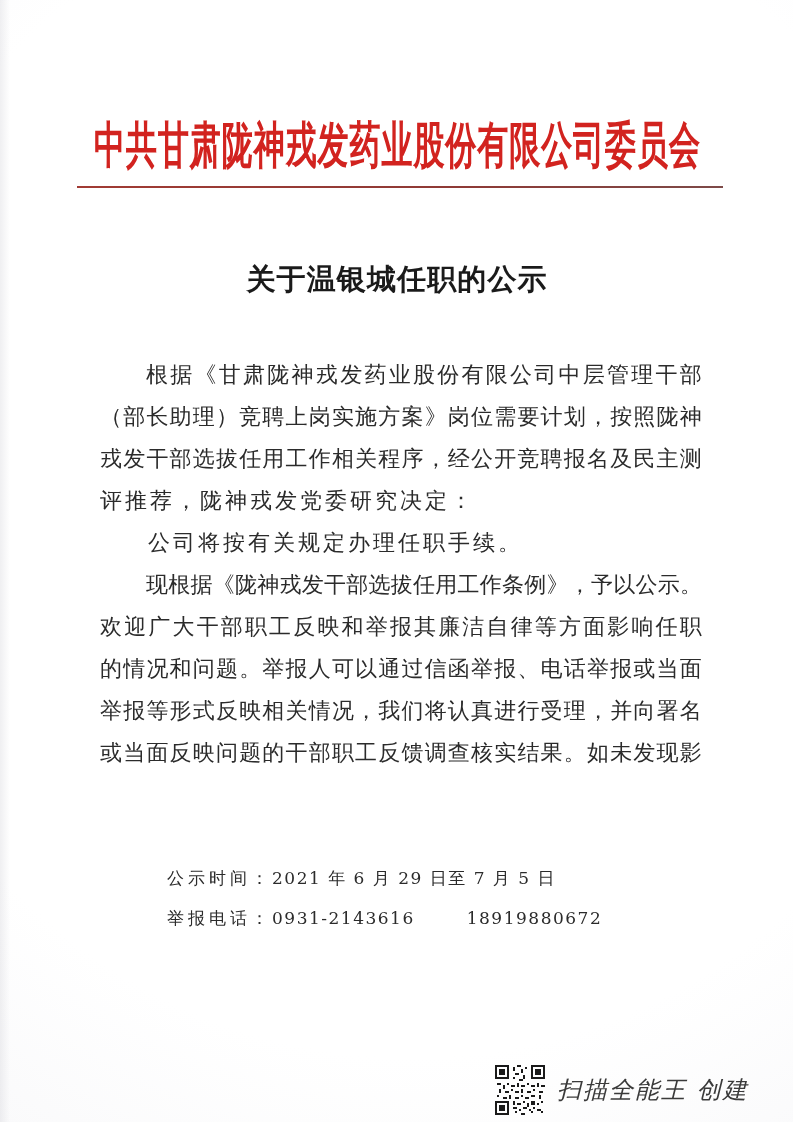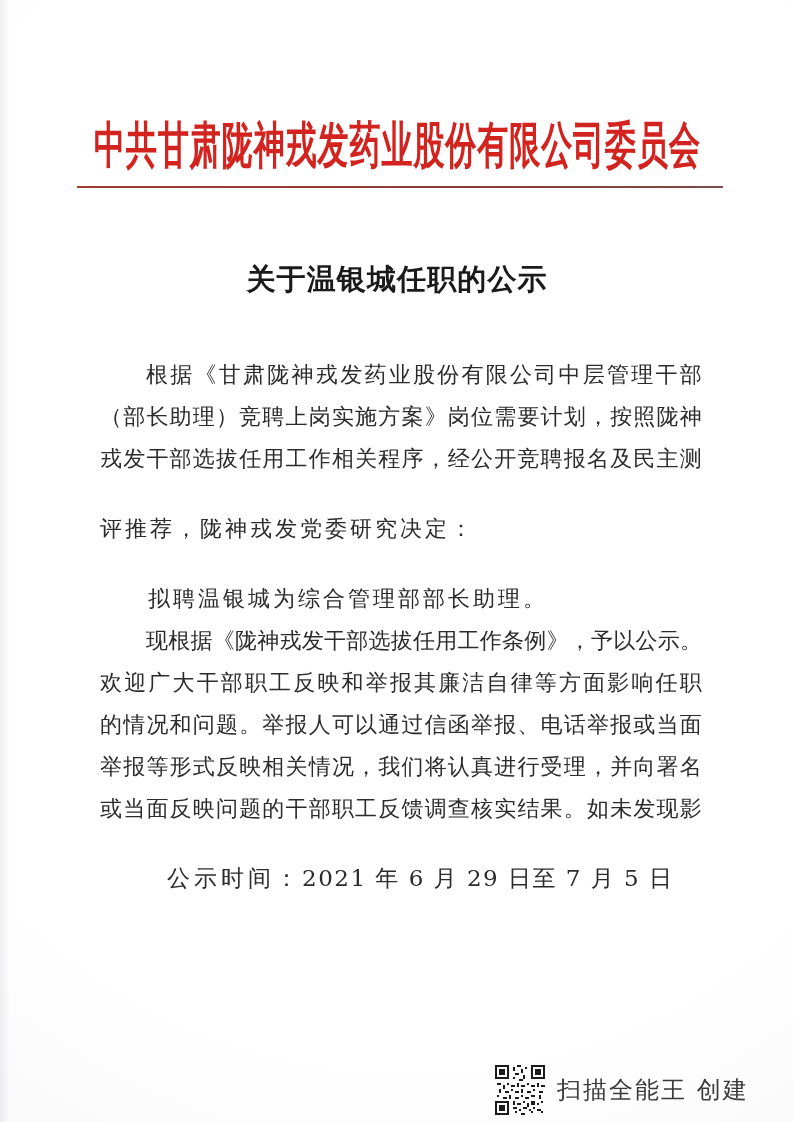--- a/index.html
+++ b/index.html
@@ -34,36 +34,36 @@
     display: flex; justify-content: space-between;
     font-size: 29px; font-weight: bold; color: #1a1a1a;
     line-height: 36px;
   }
 
   
   .doc-body { position: absolute; top: 354px; left: 100px; width: 602px; }
   .bl { height: 42px; line-height: 42px; font-size: 22px; color: #2b2b2b; }
   .bl.just { display: flex; justify-content: space-between; align-items: center; }
   .bl.just.indent { padding-left: 46px; }
-  .bl.left { letter-spacing: 3px; white-space: nowrap; margin-top: 28px; }
+  .bl.left { letter-spacing: 3px; white-space: nowrap; }
   .bl.left.indent { padding-left: 48px; }
 
   
   .doc-footer { position: absolute; top: 858px; left: 167px; }
-  .frow { height: 40px; line-height: 40px; font-size: 23px; white-space: nowrap; }
+  .frow { height: 40px; line-height: 40px; font-size: 17px; white-space: nowrap; }
   .flabel { letter-spacing: 4px; }
   .fval { letter-spacing: 1.5px; }
   .phone-gap { display: inline-block; width: 52px; }
 
   
   .qr { position: absolute; top: 1065px; left: 495px; width: 50px; height: 50px; }
   .wm-text {
     position: absolute; top: 1068px; left: 557px; height: 44px; line-height: 44px;
     font-family: "DejaVu Sans", "Liberation Sans", sans-serif;
-    font-size: 24px; color: #3a3a3a; letter-spacing: 2px; white-space: nowrap;
+    font-size: 24px; color: #3a3a3a; letter-spacing: 2px; white-space: nowrap; font-style: italic;
   }
 </style>
 </head>
 <body>
 
 <div class="page">
 
   <div class="org-name">
       <span>中</span>
       <span>共</span>
@@ -176,21 +176,21 @@
         <span>竞</span>
         <span>聘</span>
         <span>报</span>
         <span>名</span>
         <span>及</span>
         <span>民</span>
         <span>主</span>
         <span>测</span>
       </div>
     <div class="bl left">评推荐，陇神戎发党委研究决定：</div>
-    <div class="bl left indent">拟聘温银城为综合管理部部长助理。</div>
+    <div class="bl left indent">公司将按有关规定办理任职手续。</div>
     <div class="bl just indent">
         <span>现</span>
         <span>根</span>
         <span>据</span>
         <span>《</span>
         <span>陇</span>
         <span>神</span>
         <span>戎</span>
         <span>发</span>
         <span>干</span>
@@ -320,20 +320,23 @@
         <span>未</span>
         <span>发</span>
         <span>现</span>
         <span>影</span>
       </div>
   </div>
 
   <div class="doc-footer">
     <div class="frow">
       <span class="flabel">公示时间：</span><span class="fval">2021 年 6 月 29 日至 7 月 5 日</span>
+    </div>
+    <div class="frow">
+      <span class="flabel">举报电话：</span><span class="fval">0931-2143616</span><span class="phone-gap"></span><span class="fval">18919880672</span>
     </div>
   </div>
 
   <svg class="qr" viewBox="0 0 25 25" shape-rendering="crispEdges" xmlns="http://www.w3.org/2000/svg">
     <g fill="#1a1a1a">
       <rect x="0" y="0" width="7" height="1"></rect>
         <rect x="0" y="6" width="7" height="1"></rect>
       <rect x="0" y="1" width="1" height="5"></rect>
         <rect x="6" y="1" width="1" height="5"></rect>
       <rect x="2" y="2" width="3" height="3"></rect>

